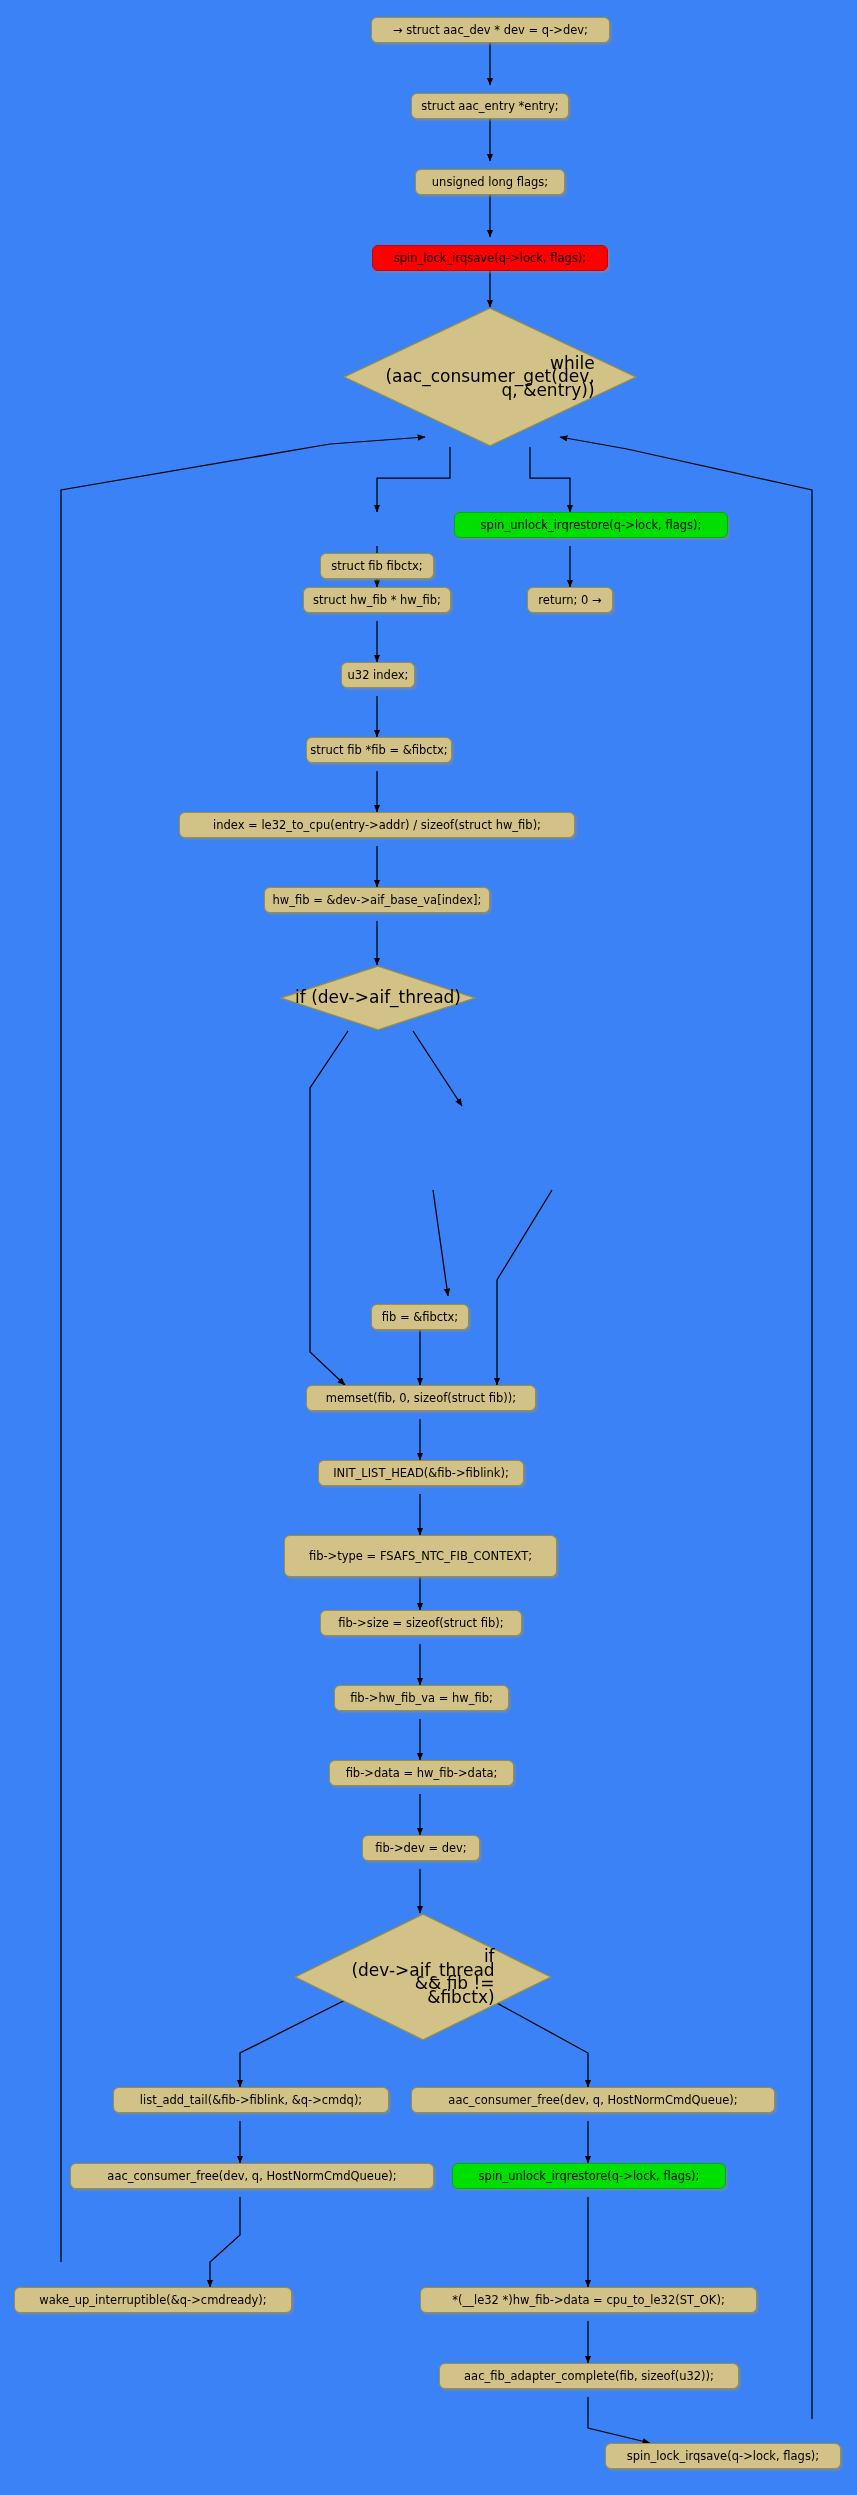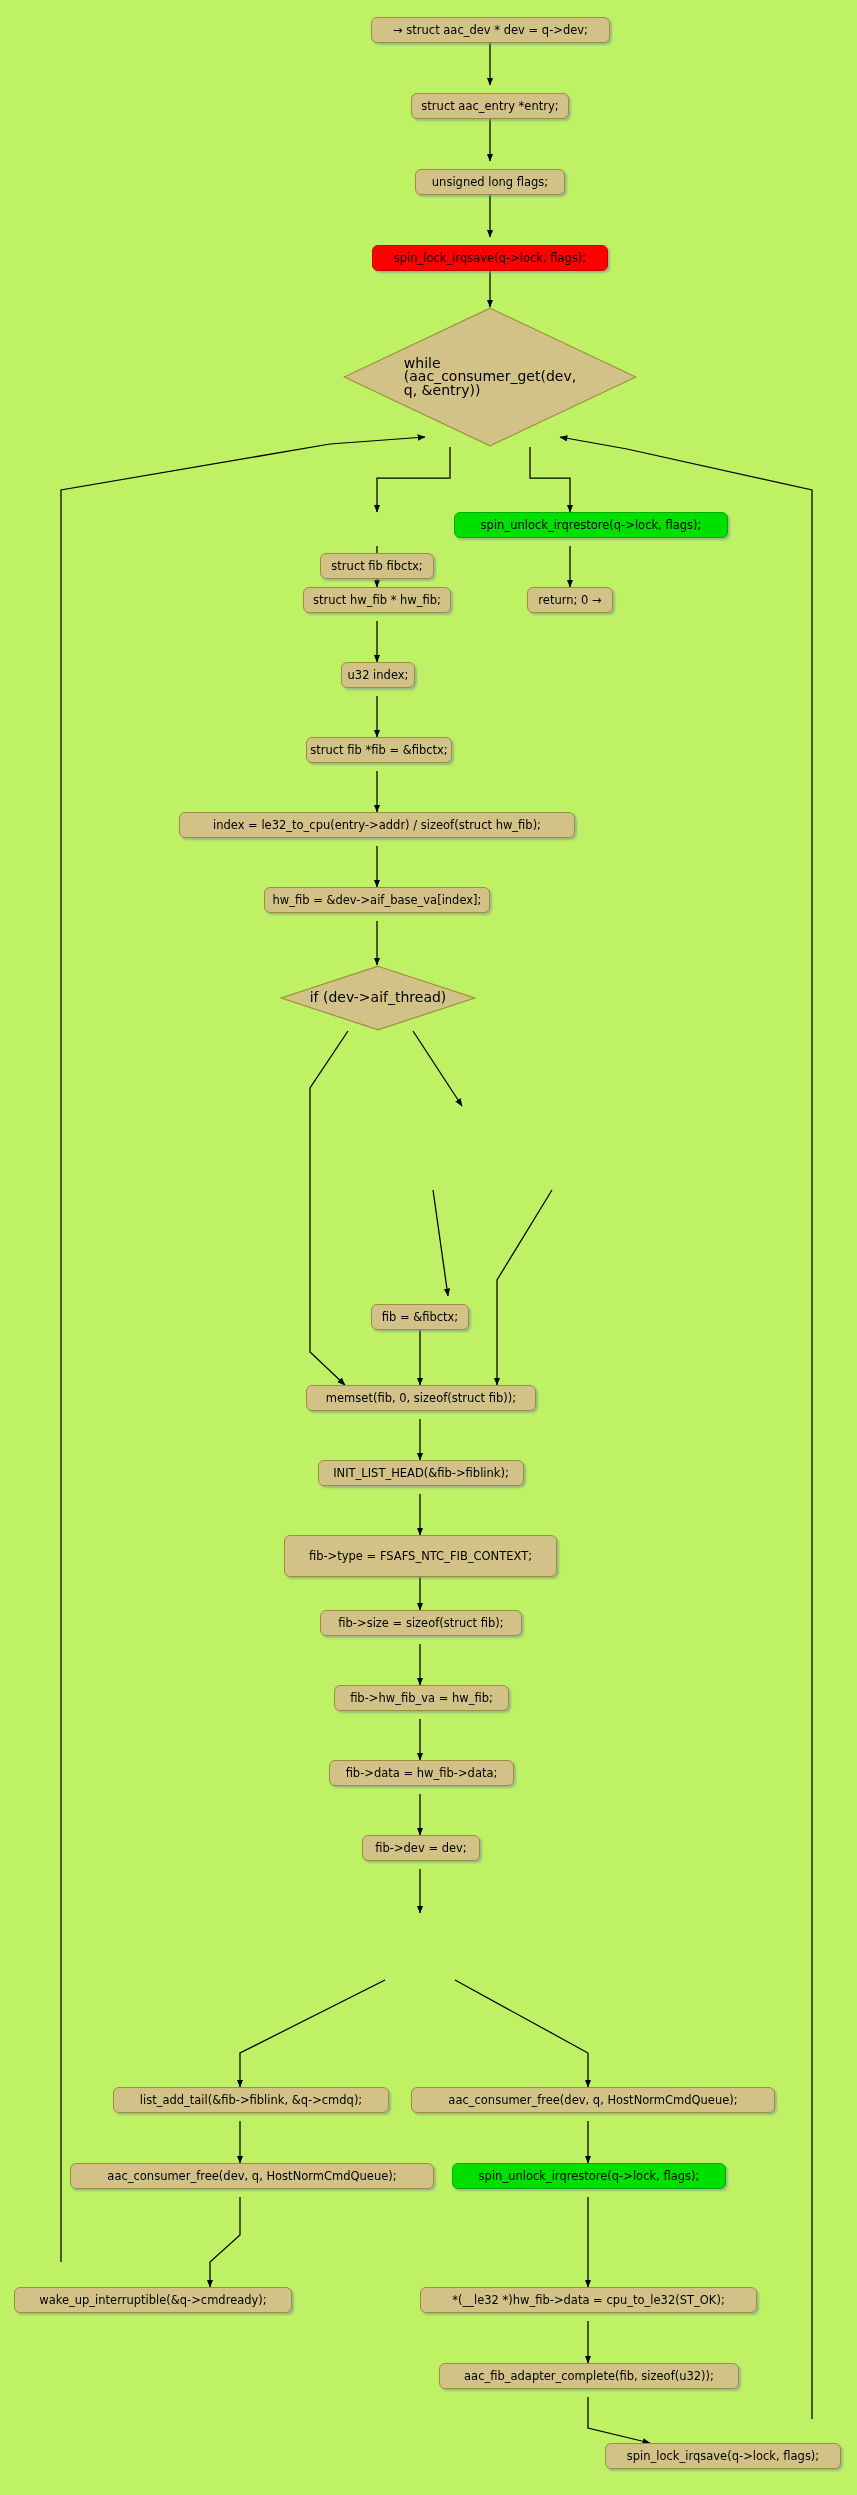--- a/index.html
+++ b/index.html
@@ -1,17 +1,17 @@
 <!DOCTYPE html>
 <html><head>
 <meta charset="utf-8">
 <style>
   html,body{margin:0;padding:0;background:#ffffff;}
   body{font-family:"DejaVu Sans","Liberation Sans",sans-serif;}
-  #stage{position:relative;width:857px;height:2495px;background:#bef264;overflow:hidden;}
+  #stage{position:relative;width:857px;height:2495px;background:#3b82f6;overflow:hidden;}
   #edges{position:absolute;left:0;top:0;width:857px;height:2495px;}
   .node{
     position:absolute;
     box-sizing:border-box;
     background:#d3c287;
     border:1.2px solid #9c8f3c;
     border-radius:6px;
     color:#000000;
     font-size:11.5px;
     line-height:13px;
@@ -30,23 +30,23 @@
     position:absolute;
     z-index:3;
     display:flex;
     align-items:center;
     justify-content:center;
   }
   .diamond svg{position:absolute;left:0;top:0;}
   .diamond .dlabel{
     position:relative;
     z-index:2;
-    font-size:14px;
+    font-size:17px;
     line-height:13.5px;
-    text-align:left;
+    text-align:right;
     color:#000;
     white-space:pre-line;
     pointer-events:none;
   }
 </style>
 </head>
 <body>
 
 <div id="stage">
 
@@ -165,20 +165,29 @@
   <div class="node" style="left:284px;top:1535px;width:273px;height:42px;">fib-&gt;type = FSAFS_NTC_FIB_CONTEXT;</div>
 
   <div class="node" style="left:320px;top:1610px;width:202px;height:26px;">fib-&gt;size = sizeof(struct fib);</div>
 
   <div class="node" style="left:334px;top:1685px;width:175px;height:26px;">fib-&gt;hw_fib_va = hw_fib;</div>
 
   <div class="node" style="left:329px;top:1760px;width:185px;height:26px;">fib-&gt;data = hw_fib-&gt;data;</div>
 
   <div class="node" style="left:362px;top:1835px;width:118px;height:26px;">fib-&gt;dev = dev;</div>
 
+  <div class="diamond" style="left:294px;top:1913px;width:258px;height:128px;">
+    <svg width="258" height="128" viewBox="0 0 258 128">
+      <polygon points="129,1.2 256.8,64 129,126.8 1.2,64" fill="#d3c287" stroke="#9c8f3c" stroke-width="1.2"></polygon>
+    </svg>
+    <div class="dlabel">if
+(dev-&gt;aif_thread
+&amp;&amp; fib !=
+&amp;fibctx)</div>
+  </div>
 
   <div class="node" style="left:113px;top:2087px;width:276px;height:26px;text-align:center;">list_add_tail(&amp;fib-&gt;fiblink, &amp;q-&gt;cmdq);</div>
 
   <div class="node" style="left:411px;top:2087px;width:364px;height:26px;">aac_consumer_free(dev, q, HostNormCmdQueue);</div>
 
   <div class="node" style="left:70px;top:2163px;width:364px;height:26px;">aac_consumer_free(dev, q, HostNormCmdQueue);</div>
 
   <div class="node green" style="left:452px;top:2163px;width:274px;height:26px;">spin_unlock_irqrestore(q-&gt;lock, flags);</div>
 
   <div class="node" style="left:14px;top:2287px;width:278px;height:26px;">wake_up_interruptible(&amp;q-&gt;cmdready);</div>

